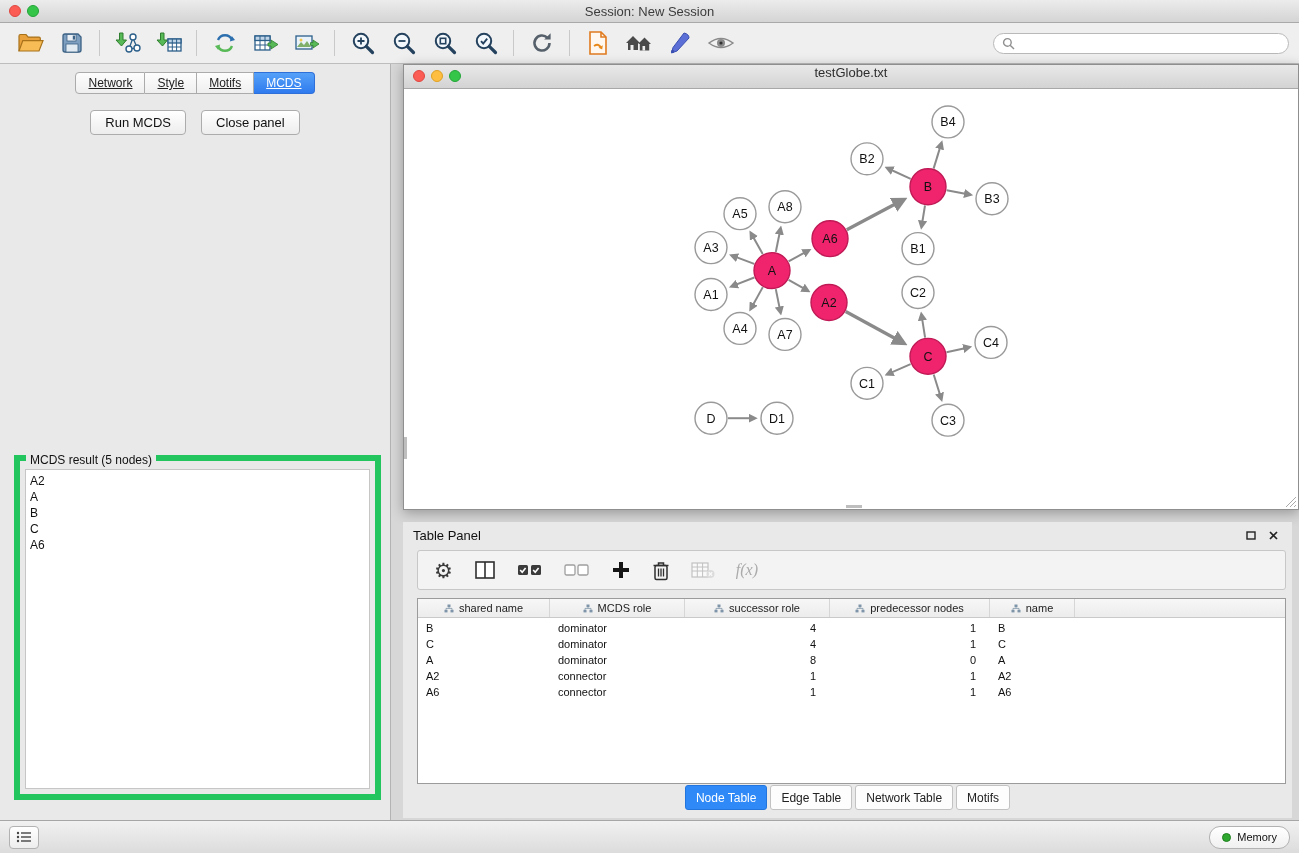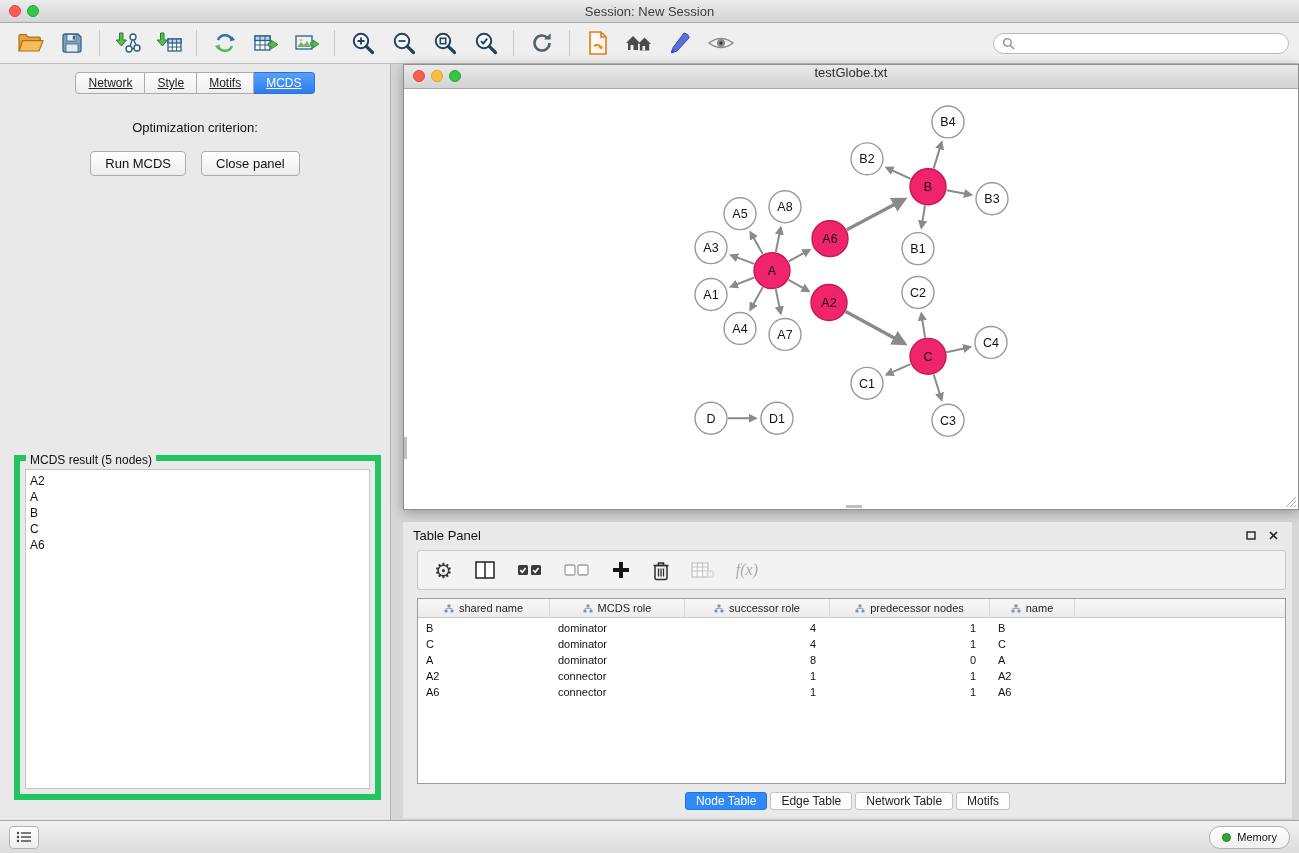--- a/index.html
+++ b/index.html
@@ -81,21 +81,21 @@
   .thead{display:flex;height:18px;background:linear-gradient(#F7F7F7,#ECECEC);
     border-bottom:1px solid #C9C9C9;font-size:11px;color:#222;}
   .th{display:flex;align-items:center;justify-content:center;gap:5px;border-right:1px solid #D6D6D6;box-sizing:border-box;}
   .th.fill{flex:1;border-right:none;}
   .tbody{padding-top:2px;}
   .tr{display:flex;height:16px;font-size:11px;color:#111;align-items:center;}
   .td{box-sizing:border-box;padding-left:8px;overflow:hidden;white-space:nowrap;}
   .td.num{text-align:right;padding-right:14px;padding-left:0;}
   .col0{width:132px;}.col1{width:135px;}.col2{width:145px;}.col3{width:160px;}.col4{width:85px;}
   .tp-tabs{position:absolute;bottom:8px;left:0;right:0;display:flex;justify-content:center;gap:3px;}
-  .tp-tab{font-size:12px;height:18px;display:flex;align-items:center;padding:0 10px;background:#FDFDFD;
+  .tp-tab{font-size:12px;height:25px;display:flex;align-items:center;padding:0 10px;background:#FDFDFD;
     border:1px solid #C2C2C2;border-radius:3px;color:#222;box-sizing:border-box;}
   .tp-tab.active{background:#2F8AF7;border-color:#2375DE;color:#fff;}
 
   
   .statusbar{position:absolute;left:0;right:0;bottom:0;height:33px;background:linear-gradient(#F1F1F1,#DCDCDC);
     border-top:1px solid #A6A6A6;display:flex;align-items:center;padding:0 9px;box-sizing:border-box;}
   .sb-btn{width:28px;height:21px;background:linear-gradient(#FFF,#EDEDED);border:1px solid #B2B2B2;
     border-radius:4px;display:flex;align-items:center;justify-content:center;}
   .memory-btn{margin-left:auto;height:21px;border:1px solid #B2B2B2;border-radius:11px;
     background:linear-gradient(#FFF,#F0F0F0);display:flex;align-items:center;gap:6px;padding:0 12px;font-size:11px;color:#111;}
@@ -279,21 +279,20 @@
   </div>
 </div>
 
 <div class="control-panel">
   <div class="cp-tabs">
       <div class="cp-tab">Network</div>
       <div class="cp-tab">Style</div>
       <div class="cp-tab">Motifs</div>
       <div class="cp-tab active">MCDS</div>
     </div>
-  <div class="opt-label">Optimization criterion:</div>
   <div class="cp-buttons">
     <div class="push-btn">Run MCDS</div>
     <div class="push-btn">Close panel</div>
   </div>
   <div class="result-group">
     <div class="result-legend">MCDS result (5 nodes)</div>
     <div class="result-list">
         <div class="result-item">A2</div>
         <div class="result-item">A</div>
         <div class="result-item">B</div>

